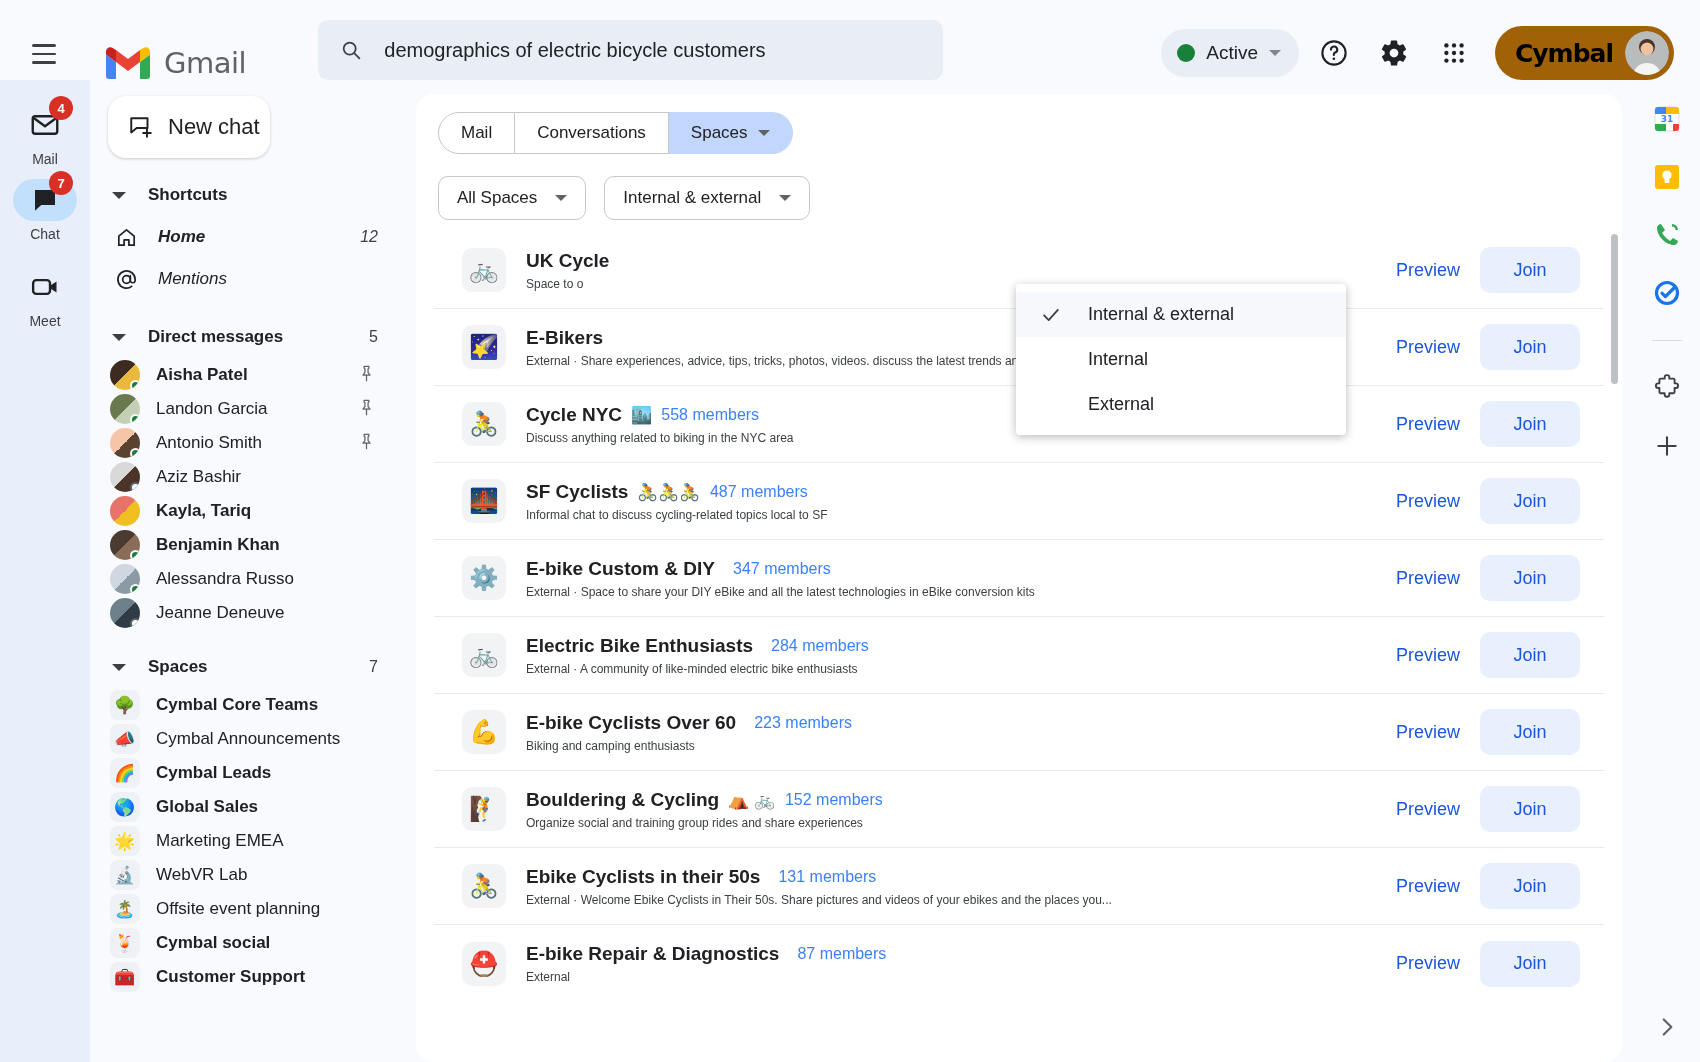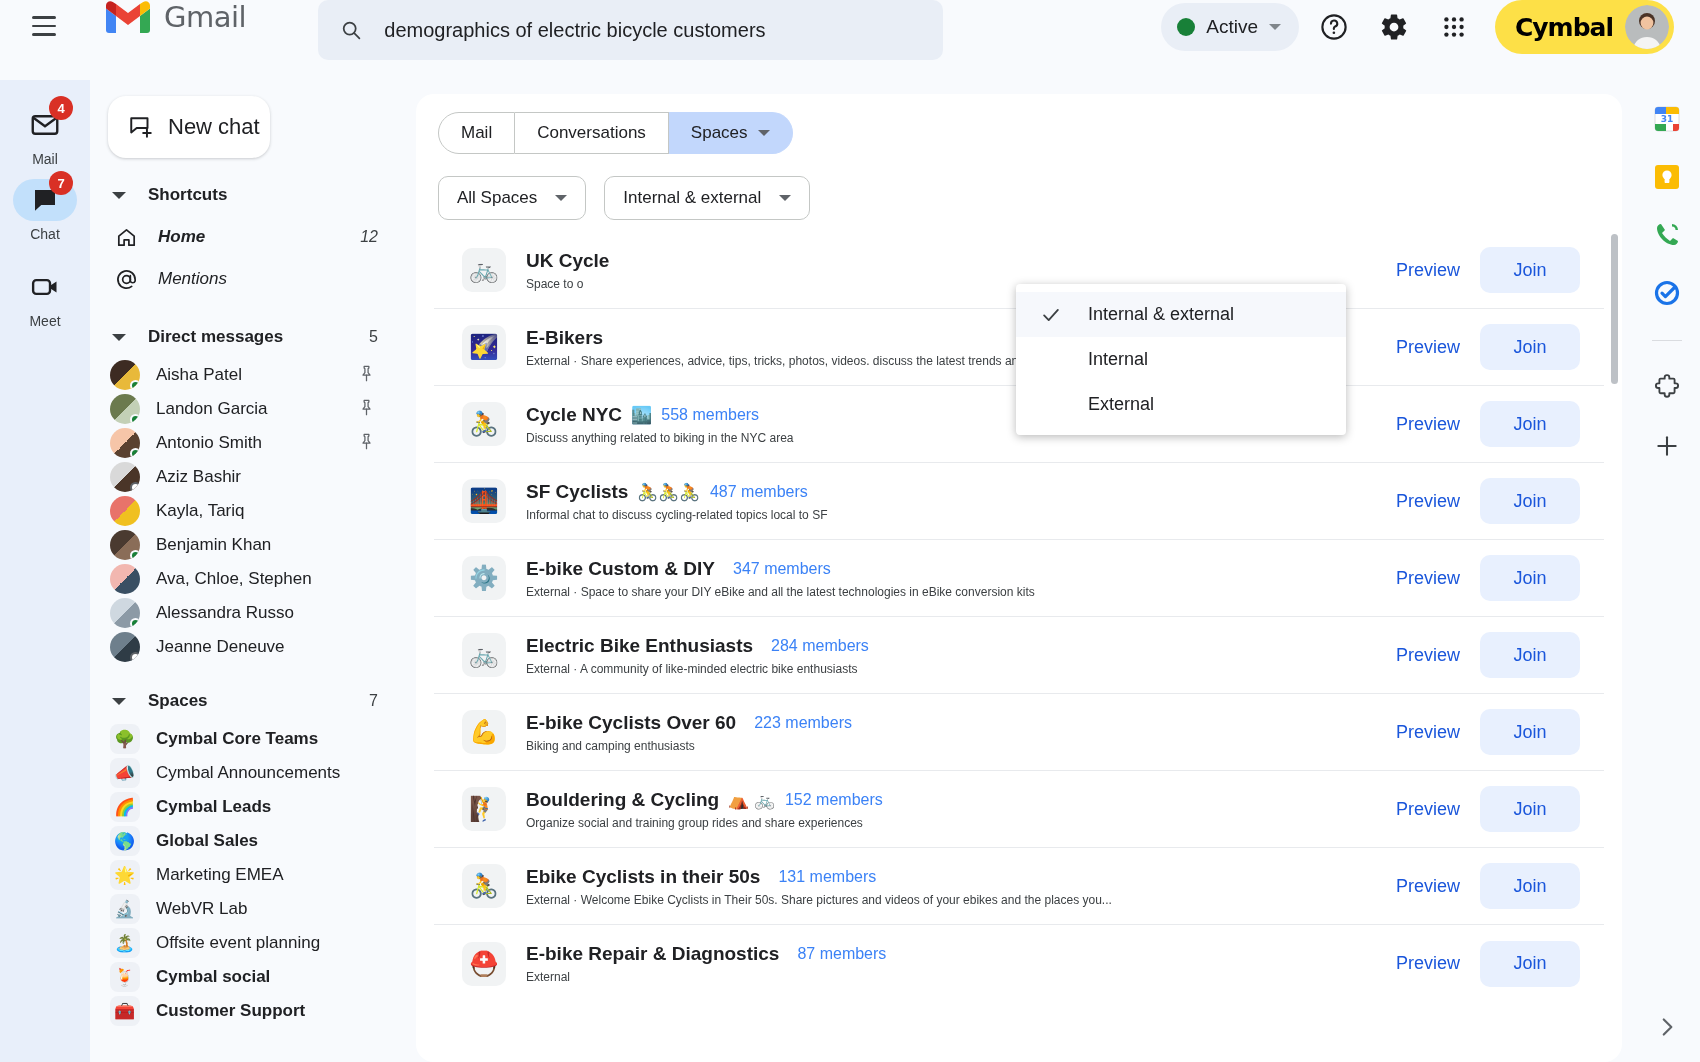--- a/index.html
+++ b/index.html
@@ -7,21 +7,21 @@
     width: 1700px; height: 1062px;
     font-family: "Liberation Sans", sans-serif;
     background: #f8fafd;
     overflow: hidden;
   }
   body { display: flex; flex-direction: column; }
 
   
   .header {
     height: 80px; flex: 0 0 80px;
-    display: flex; align-items: flex-start;
+    display: flex; align-items: flex-end;
     background: #f8fafd;
     position: relative; z-index: 40;
   }
   .hamburger-btn {
     width: 52px; height: 52px; margin-left: 18px;
     display: flex; flex-direction: column; justify-content: center;
     align-items: center; gap: 6px; border-radius: 50%; cursor: pointer;
   }
   .hamburger-btn span { display: block; width: 24px; height: 2.5px; background: #3c4043; border-radius: 2px; }
 
@@ -48,21 +48,21 @@
   }
   .status-dot { width: 18px; height: 18px; border-radius: 50%; background: #188038; }
   .status-label { font-size: 19px; color: #202124; }
   .caret { width: 0; height: 0; border-left: 6px solid transparent; border-right: 6px solid transparent; border-top: 6px solid #5f6368; }
   .caret-lt { border-top-color: #80868b; }
 
   .icon-btn { width: 50px; height: 50px; border-radius: 50%; display: flex; align-items: center; justify-content: center; cursor: pointer; }
   .icon-btn svg { display: block; }
 
   .account-chip {
-    height: 54px; background: #fde047; border-radius: 28px;
+    height: 54px; background: #a16207; border-radius: 28px;
     display: flex; align-items: center; gap: 12px; padding: 0 5px 0 20px; margin-left: 6px; cursor: pointer;
   }
   .brand-word { font-size: 25px; font-weight: bold; color: #000; letter-spacing: -1px; font-family: "DejaVu Sans", sans-serif; }
   .avatar-img { width: 44px; height: 44px; border-radius: 50%; overflow: hidden; }
 
   
   .body-area { flex: 1; display: flex; min-height: 0; }
 
   
   .rail {
@@ -107,21 +107,21 @@
   .nav-label.bold { font-weight: bold; }
   .nav-count { margin-left: auto; font-size: 16px; color: #3c4043; padding-right: 10px; }
   .pin { margin-left: auto; padding-right: 12px; }
 
   .dm-row { display: flex; align-items: center; height: 34px; padding-left: 6px; cursor: pointer; border-radius: 18px; }
   .dm-av { width: 30px; height: 30px; border-radius: 50%; margin-right: 16px; position: relative; flex: 0 0 30px; overflow: hidden; }
   .presence { position: absolute; right: -1px; bottom: -1px; width: 11px; height: 11px; border-radius: 50%; border: 2px solid #f8fafd; }
   .presence.on { background: #188038; }
   .presence.off { background: #fff; border: 2px solid #5f6368; }
   .dm-name { font-size: 17px; color: #202124; }
-  .dm-name.bold { font-weight: normal; }
+  .dm-name.bold { font-weight: bold; }
 
   .sp-row { display: flex; align-items: center; height: 34px; padding-left: 6px; cursor: pointer; border-radius: 18px; }
   .sp-emoji { width: 30px; height: 30px; border-radius: 8px; background: #eef1f6; display: flex; align-items: center; justify-content: center; font-size: 17px; margin-right: 16px; flex: 0 0 30px; }
 
   
   .main { flex: 1; min-width: 0; padding: 14px 12px 0 14px; display: flex; flex-direction: column; }
   .main-card {
     background: #fff; border-radius: 18px; flex: 1; min-height: 0;
     padding: 18px 0 0 0; position: relative; overflow: hidden;
   }
@@ -384,24 +384,20 @@
           <span class="dm-av" style="background:linear-gradient(135deg,#e8736a 0%,#e8736a 50%,#f0c020 50%,#f0c020 100%)"></span>
           <span class="dm-name bold">Kayla, Tariq</span>
         </div>
         <div class="dm-row">
           <span class="dm-av" style="background:linear-gradient(135deg,#4a3a30 0%,#4a3a30 50%,#8a6d58 50%,#8a6d58 100%)">
             <span class="presence on"></span>
           </span>
           <span class="dm-name bold">Benjamin Khan</span>
         </div>
         <div class="dm-row">
-          <span class="dm-av" style="background:linear-gradient(135deg,#f2b7b0 0%,#f2b7b0 50%,#3a4f63 50%,#3a4f63 100%)"></span>
-          <span class="dm-name">Ava, Chloe, Stephen</span>
-        </div>
-        <div class="dm-row">
           <span class="dm-av" style="background:linear-gradient(135deg,#cfd8e0 0%,#cfd8e0 50%,#8c9aa6 50%,#8c9aa6 100%)">
             <span class="presence on"></span>
           </span>
           <span class="dm-name">Alessandra Russo</span>
         </div>
         <div class="dm-row">
           <span class="dm-av" style="background:linear-gradient(135deg,#6e7f8c 0%,#6e7f8c 50%,#2f3c46 50%,#2f3c46 100%)">
             <span class="presence off"></span>
           </span>
           <span class="dm-name">Jeanne Deneuve</span>

